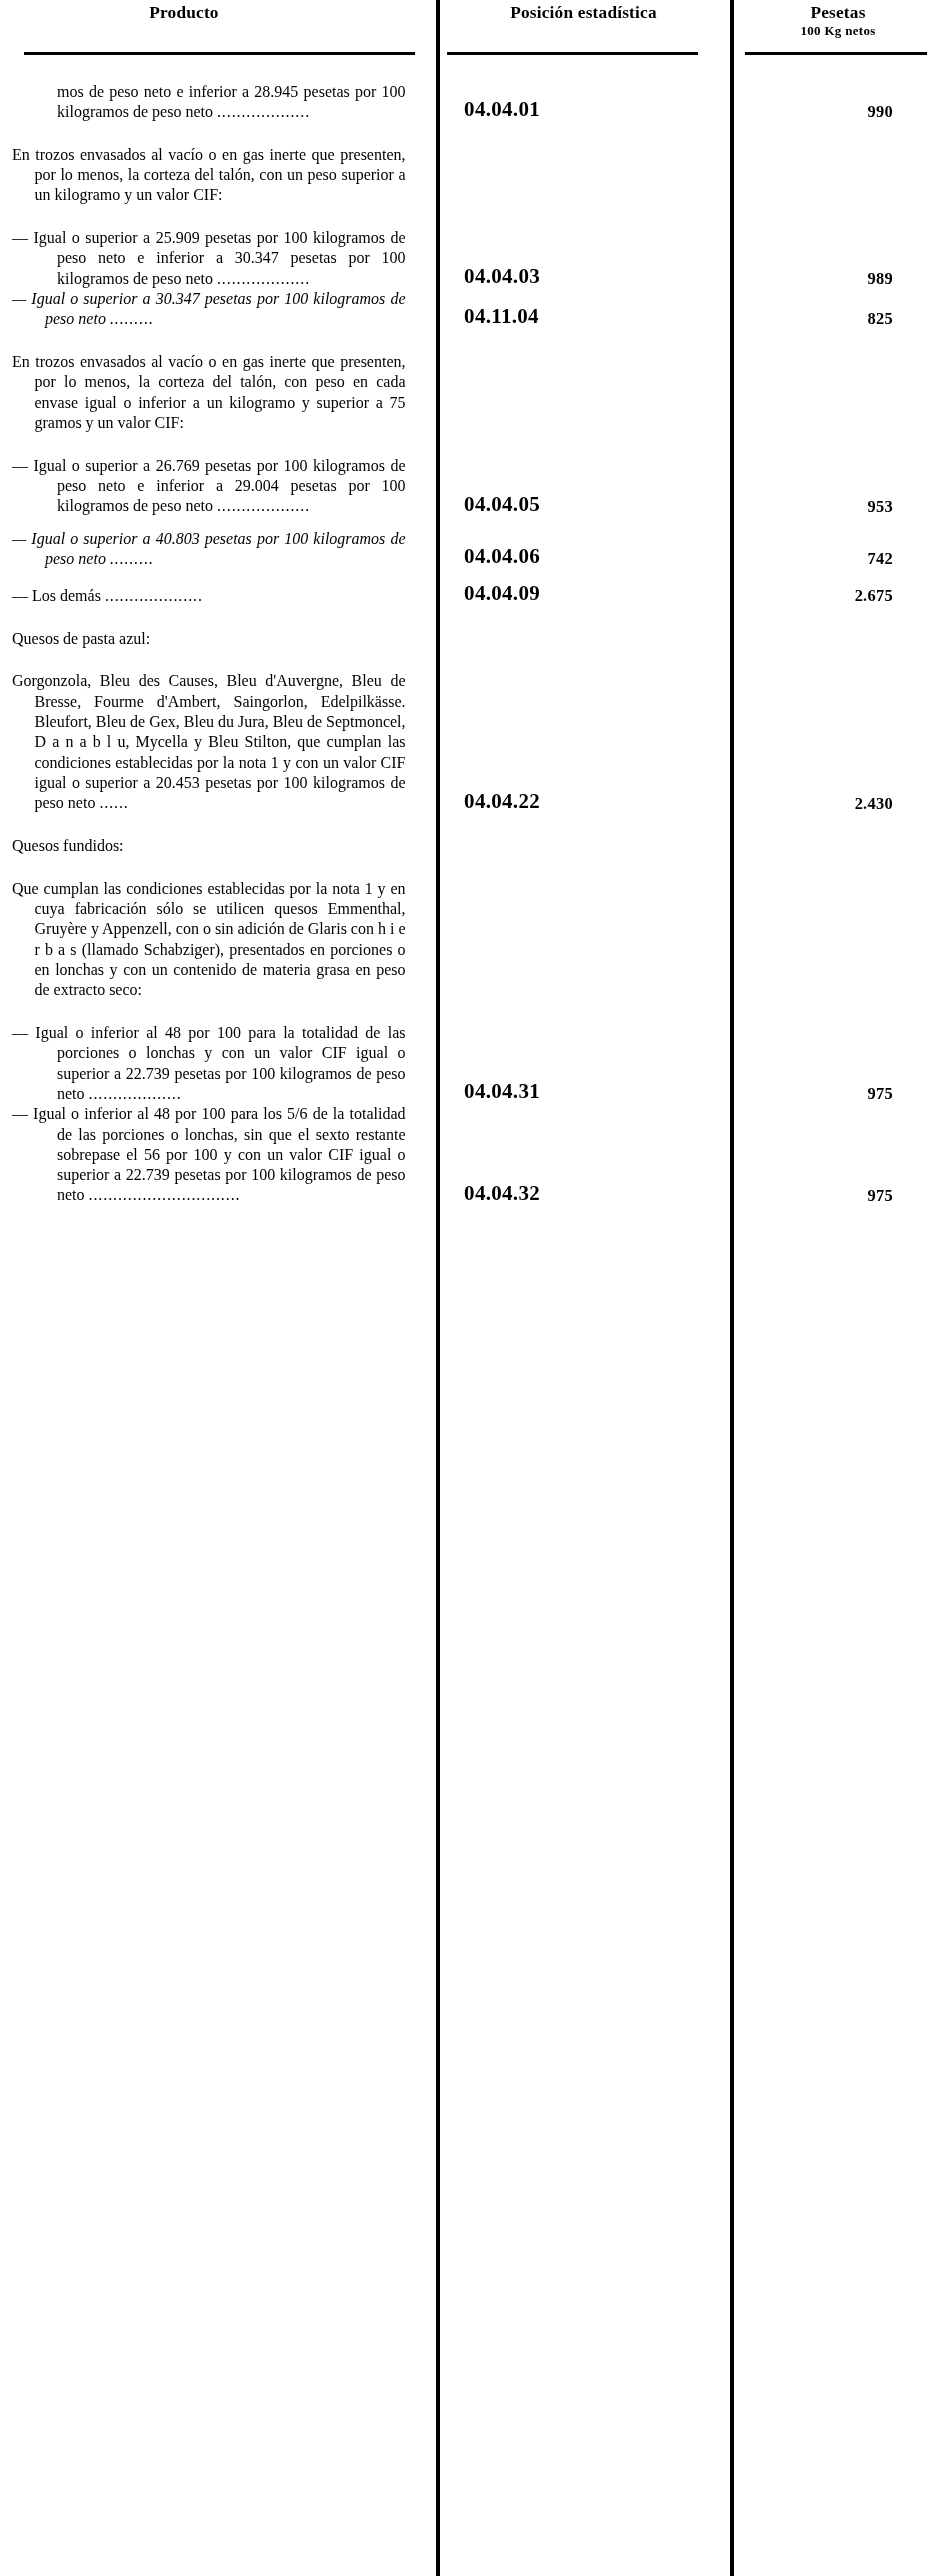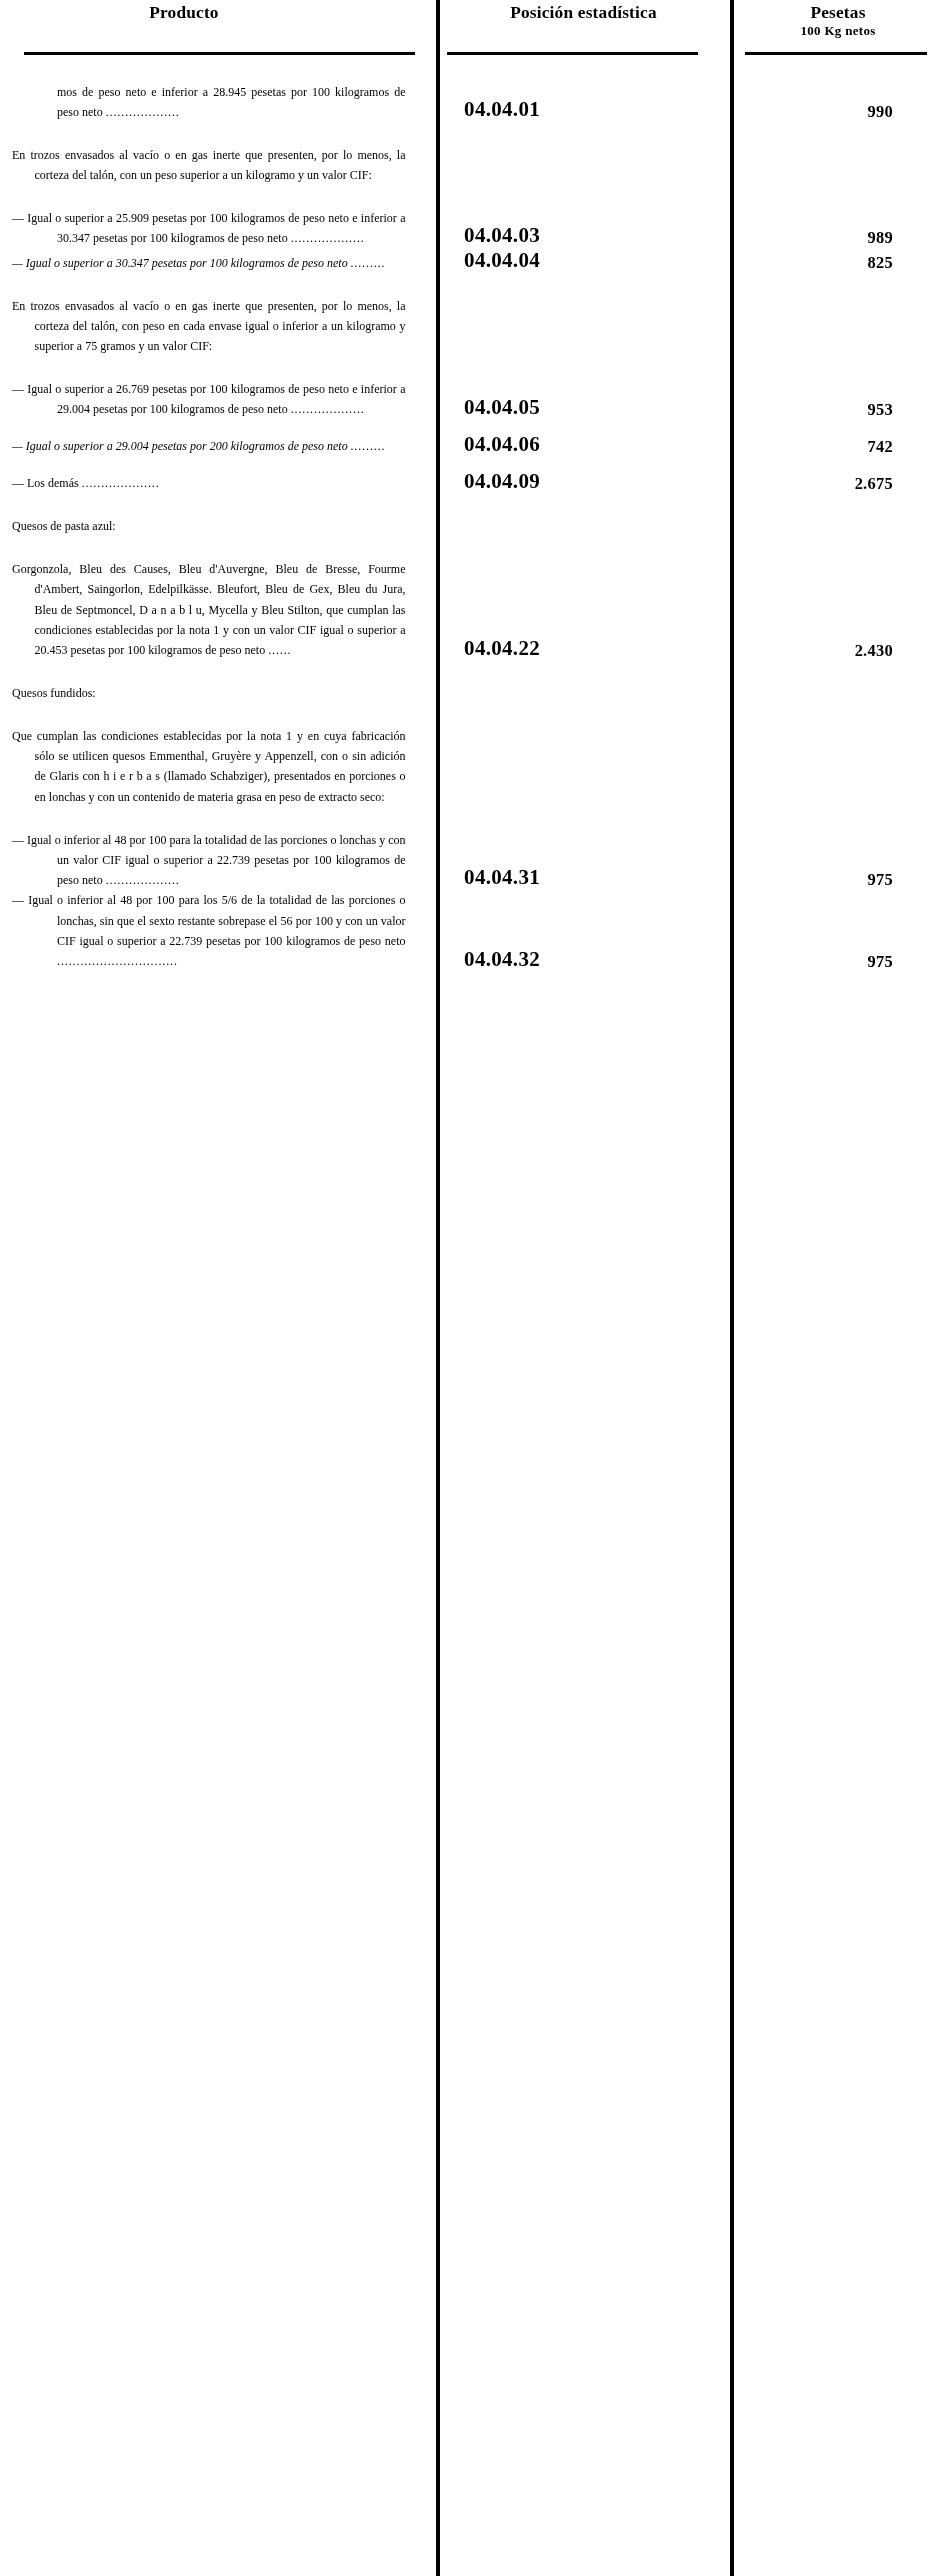--- a/index.html
+++ b/index.html
@@ -101,21 +101,21 @@
     text-align: right;
     font-size: 16.4px;
     font-weight: 700;
     letter-spacing: 0.3px;
     white-space: nowrap;
     margin-left: 30px;
   }
 
   
   .para {
-    font-size: 12px;
+    font-size: 16px;
     line-height: 20.3px;
     letter-spacing: 0px;
   }
   .para p {
     margin: 0;
   }
   
   .just {
     text-align: justify;
     text-align-last: left;
@@ -203,21 +203,21 @@
       <div class="c-pos">04.04.03</div>
       <div class="c-val">989</div>
     </div>
 
     <div class="row">
       <div class="c-prod">
         <div class="para">
             <p class="just-dash2"><span>— Igual o superior a 30.347 pesetas por 100 kilogramos de peso neto</span> <span class="leader">.........</span></p>
           </div>
       </div>
-      <div class="c-pos">04.04.04</div>
+      <div class="c-pos">04.11.04</div>
       <div class="c-val">825</div>
     </div>
 
     <div class="gap-m"></div>
     <div class="row">
       <div class="c-prod">
         <div class="para">
             <p class="just"><span>En trozos envasados al vacío o en gas inerte que presenten, por lo menos, la corteza del talón, con peso en cada envase igual o inferior a un kilogramo y superior a 75 gramos y un valor CIF:</span></p>
           </div>
       </div>
@@ -233,21 +233,21 @@
           </div>
       </div>
       <div class="c-pos">04.04.05</div>
       <div class="c-val">953</div>
     </div>
 
     <div class="gap-s"></div>
     <div class="row">
       <div class="c-prod">
         <div class="para">
-            <p class="just-dash2"><span>— Igual o superior a 29.004 pesetas por 200 kilogramos de peso neto</span> <span class="leader">.........</span></p>
+            <p class="just-dash2"><span>— Igual o superior a 40.803 pesetas por 100 kilogramos de peso neto</span> <span class="leader">.........</span></p>
           </div>
       </div>
       <div class="c-pos">04.04.06</div>
       <div class="c-val">742</div>
     </div>
 
     <div class="gap-s"></div>
     <div class="row">
       <div class="c-prod">
         <div class="para">

